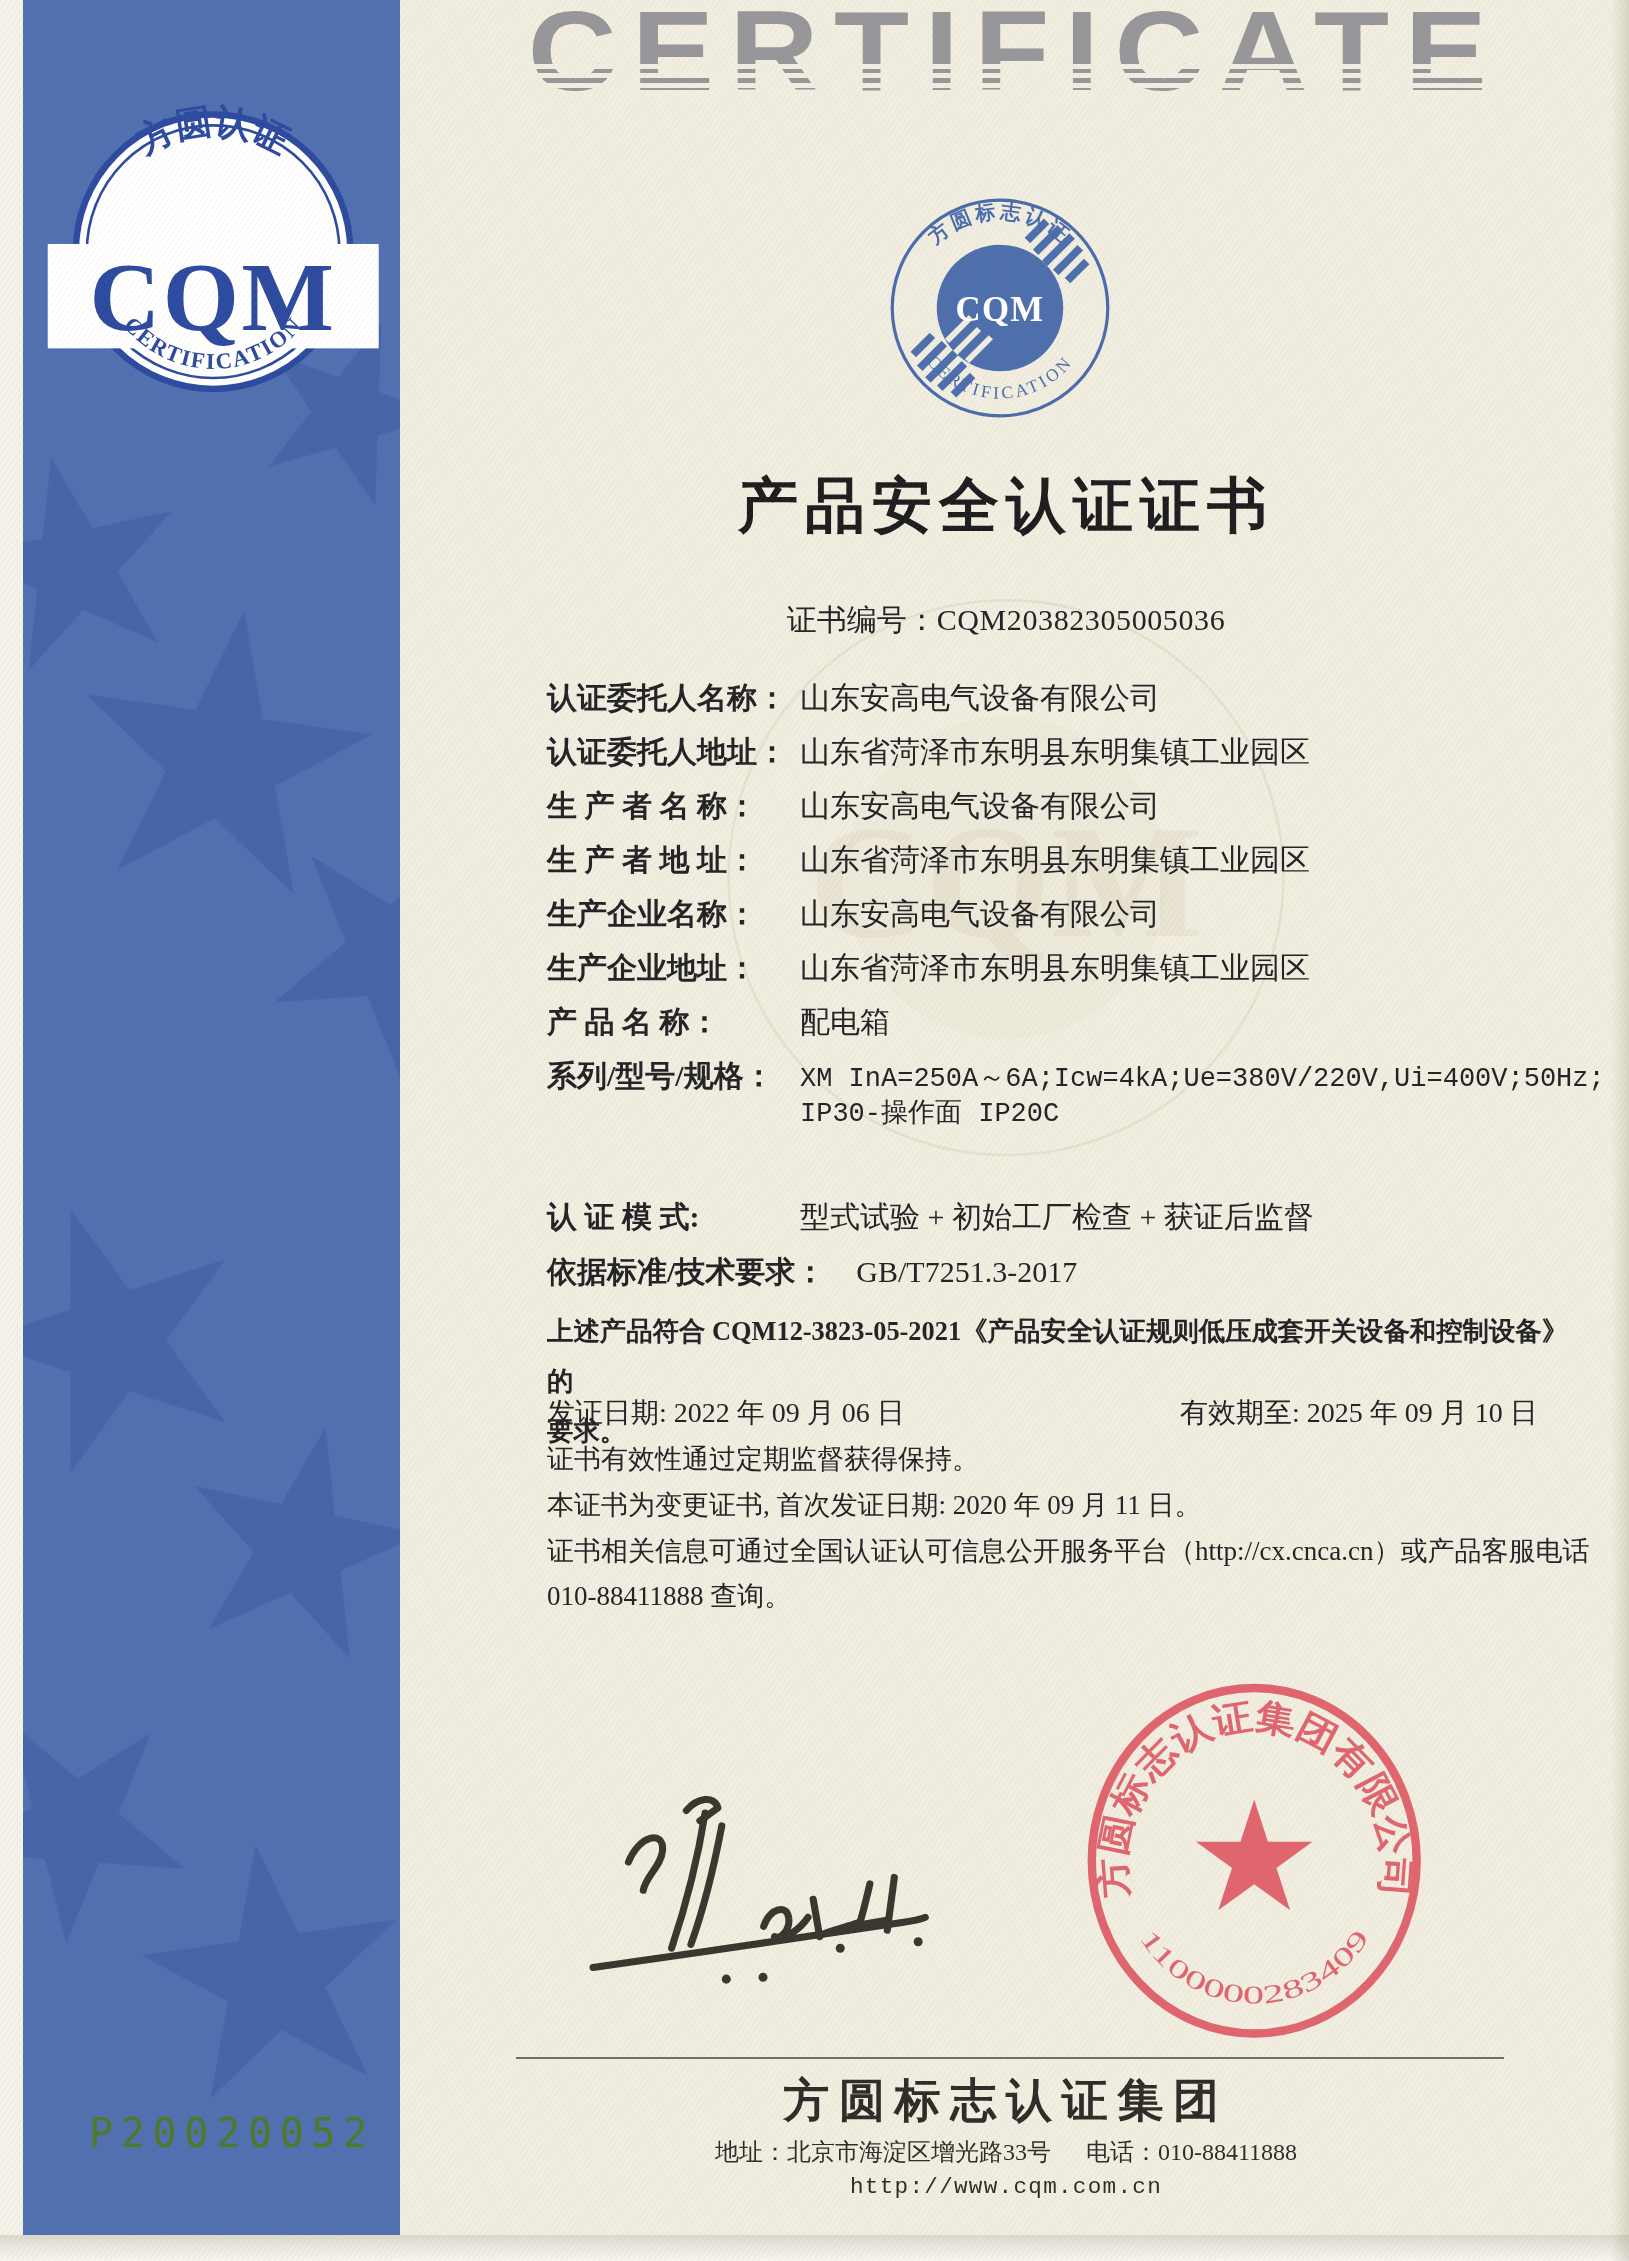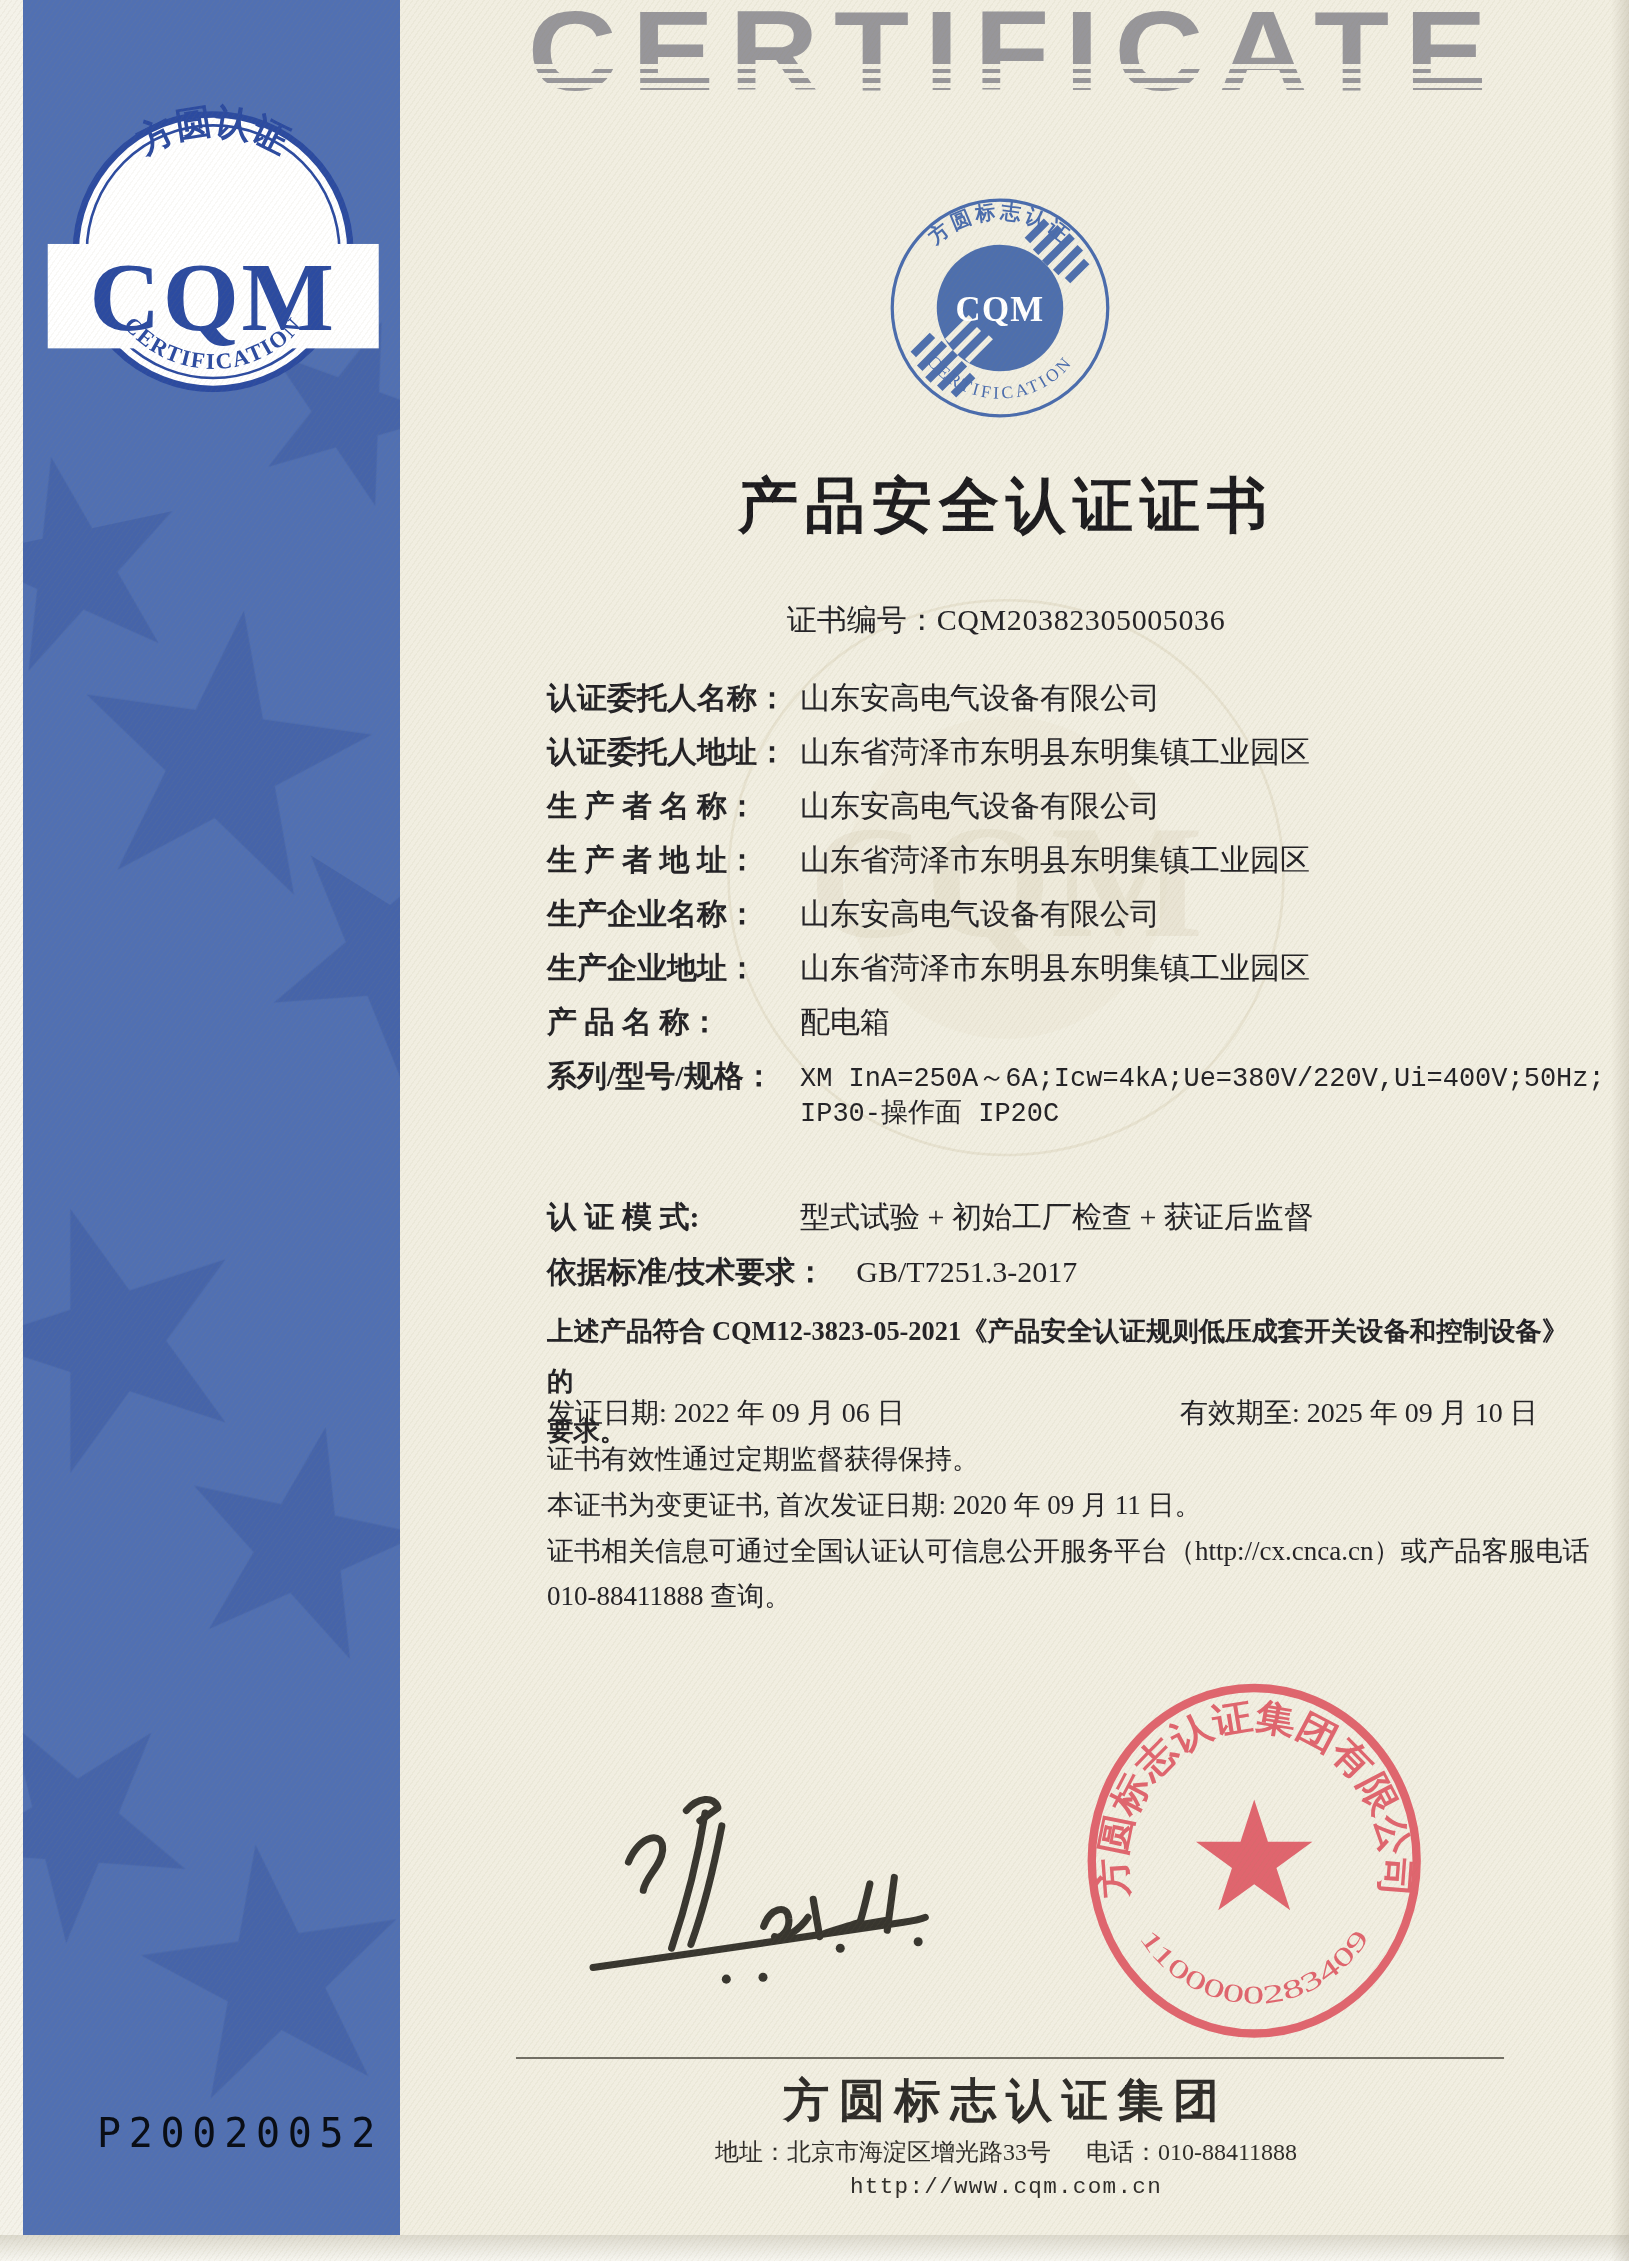--- a/index.html
+++ b/index.html
@@ -20,23 +20,23 @@
   
   .left-margin{left:0;top:0;width:22.6px;height:2261px;background:#f4f2e9;}
   .right-edge{left:1611px;top:0;width:19.3px;height:2261px;
     background:linear-gradient(to right, rgba(0,0,0,0), rgba(110,100,80,0.20));}
   .bottom-strip{left:0;top:2235px;width:1630px;height:26px;
     background:linear-gradient(#dcd9cd,#f7f6f0);}
   
   .sidebar{left:22.6px;top:0;width:377px;height:2235px;background:#5170b2;overflow:hidden;}
   .sidebar svg{position:absolute;left:0;top:0;}
   .serial{
-    left:97px;top:2110px;z-index:6;
+    left:89px;top:2110px;z-index:6;
     font-family:"DejaVu Sans Mono", monospace;
-    font-size:40px;letter-spacing:7.7px;color:#000000;opacity:.88;
+    font-size:40px;letter-spacing:7.7px;color:#4d7c0f;opacity:.88;
   }
   
   .banner-wrap{left:413px;top:0px;width:1204px;height:119px;overflow:hidden;text-align:center;}
   .banner-text{
     margin-top:-14px;
     font-family:"Liberation Sans", sans-serif;
     font-weight:bold;font-size:123px;letter-spacing:15.5px;
     color:#97969a;transform:scaleY(0.92);transform-origin:top;
     white-space:nowrap;
   }

